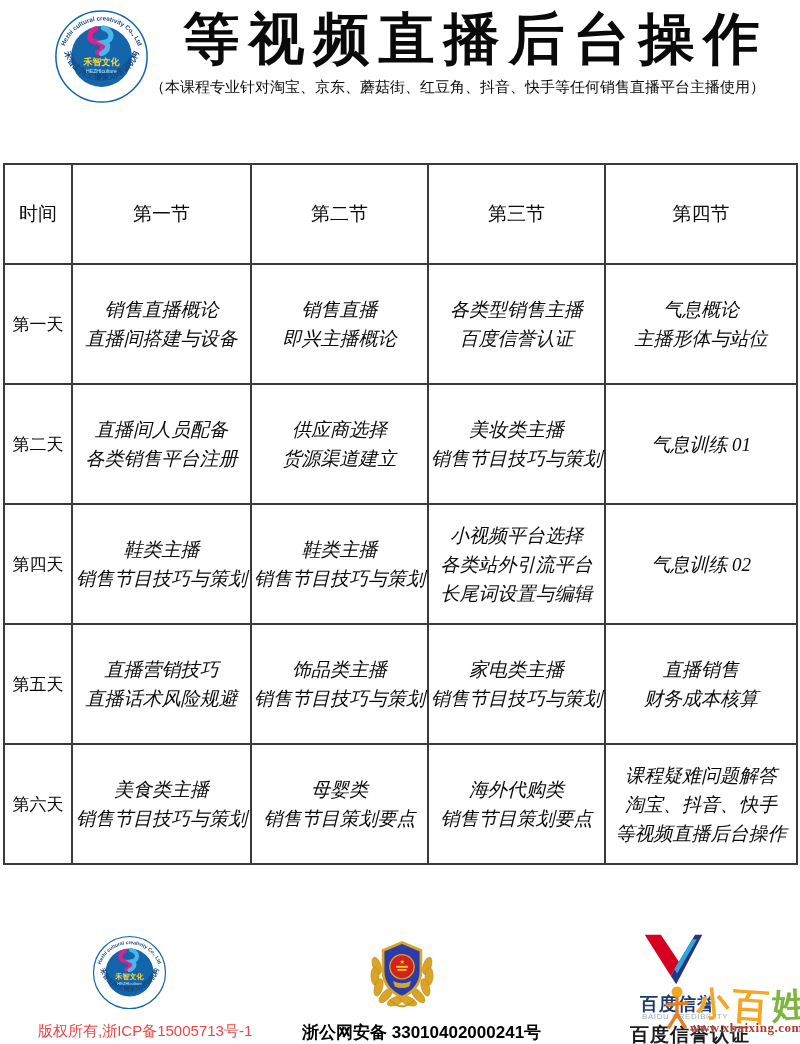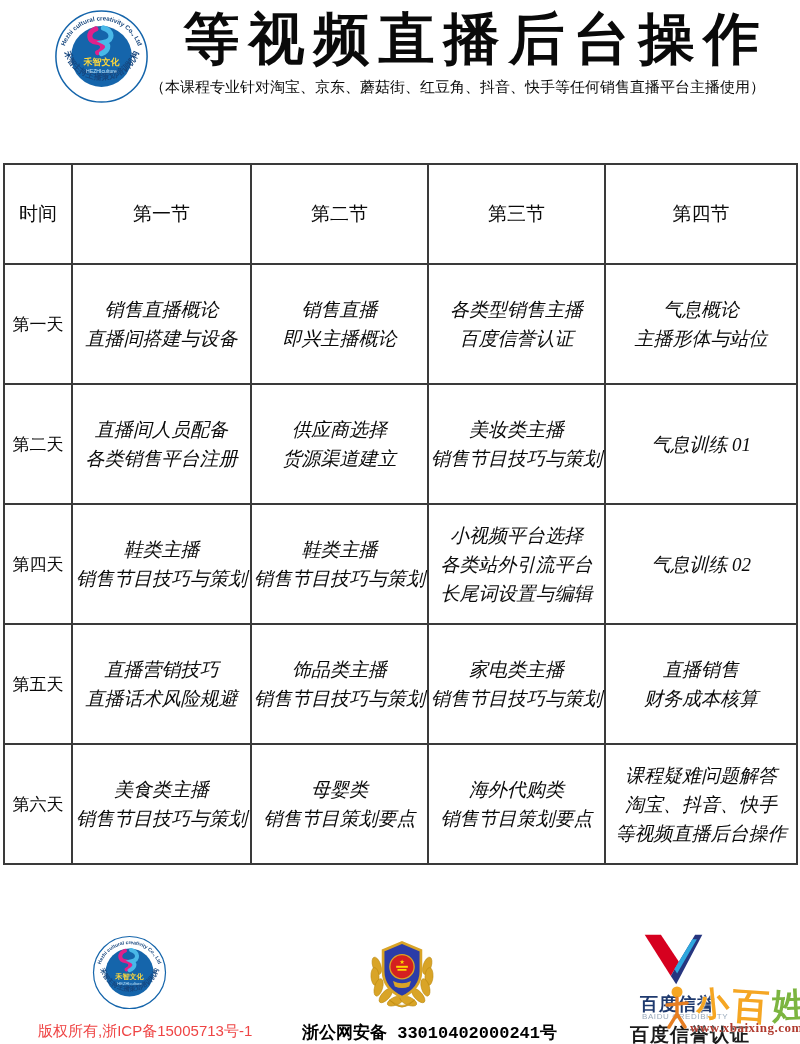--- a/index.html
+++ b/index.html
@@ -33,21 +33,21 @@
   .day-cell{font-size:17px;}
   .course-cell .line{font-size:19px;line-height:29px;font-style:italic;}
   
   .icp{
     position:absolute;left:38px;top:1022px;
     font-family:"Liberation Sans", sans-serif;font-size:15px;color:#ef4444;
   }
   .police-badge{position:absolute;left:357px;top:931px;width:90px;height:84px;}
   .police-text{
     position:absolute;left:302px;top:1021px;
-    font-family:Liberation Mono, monospace;font-weight:bold;font-size:17px;color:#000;
+    font-family:Liberation Sans, sans-serif;font-weight:bold;font-size:17px;color:#000;
   }
   .baidu-v{position:absolute;left:642px;top:931px;width:63px;height:56px;}
   .baidu-cn{
     position:absolute;left:640px;top:992px;font-family:"Liberation Sans", sans-serif;
     font-size:18px;font-weight:bold;color:#1f3a6e;letter-spacing:1px;
   }
   .baidu-en{
     position:absolute;left:642px;top:1012px;font-family:"Liberation Sans", sans-serif;
     font-size:8px;color:#9aaabb;letter-spacing:0.6px;
   }

